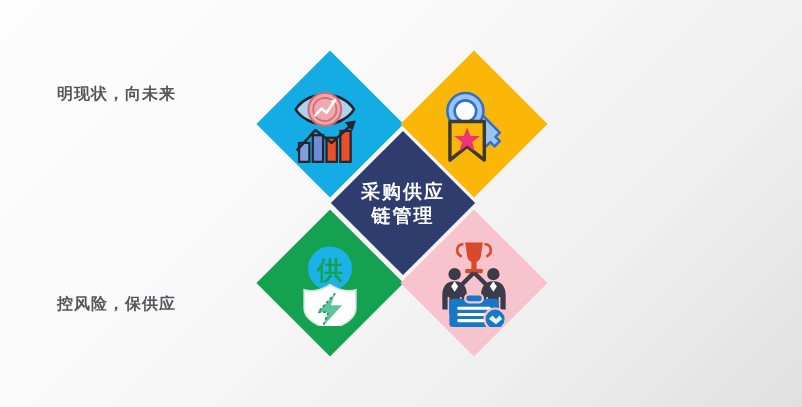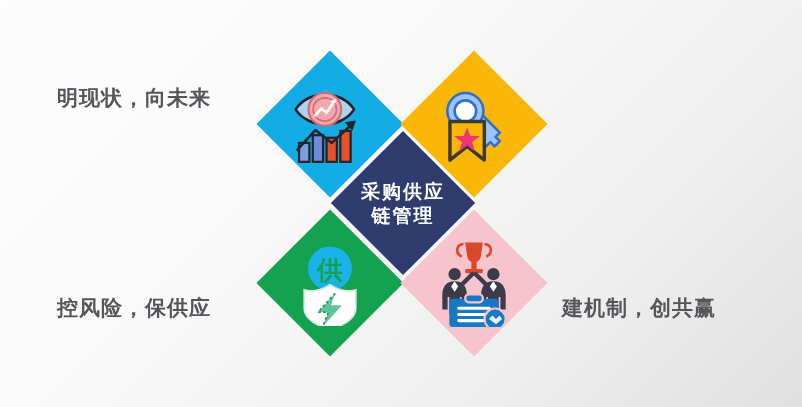--- a/index.html
+++ b/index.html
@@ -65,21 +65,21 @@
     font-weight: bold;
     letter-spacing: 2px;
     line-height: 1;
     white-space: nowrap;
   }
 
   
   .side-label {
     position: absolute;
     color: #55555A;
-    font-size: 21px;
+    font-size: 16px;
     font-weight: bold;
     letter-spacing: 1px;
     white-space: nowrap;
   }
   #label-tl { left:  57px; top:  84px; }
   #label-tr { left: 530px; top:  84px; }
   #label-bl { left:  57px; top: 294px; text-align: center; }
   #label-br { left: 562px; top: 294px; }
 
   .icon-svg { display: block; }
@@ -186,15 +186,14 @@
 
   <div id="dia-center">
     <div class="center-inner">
       <span class="center-line">采购供应</span>
       <span class="center-line">链管理</span>
     </div>
   </div>
 
   <div class="side-label" id="label-tl">明现状，向未来</div>
   <div class="side-label" id="label-bl">控风险，保供应</div>
-  <div class="side-label" id="label-br">建机制，创共赢</div>
 
 </div>
 
 </body></html>

